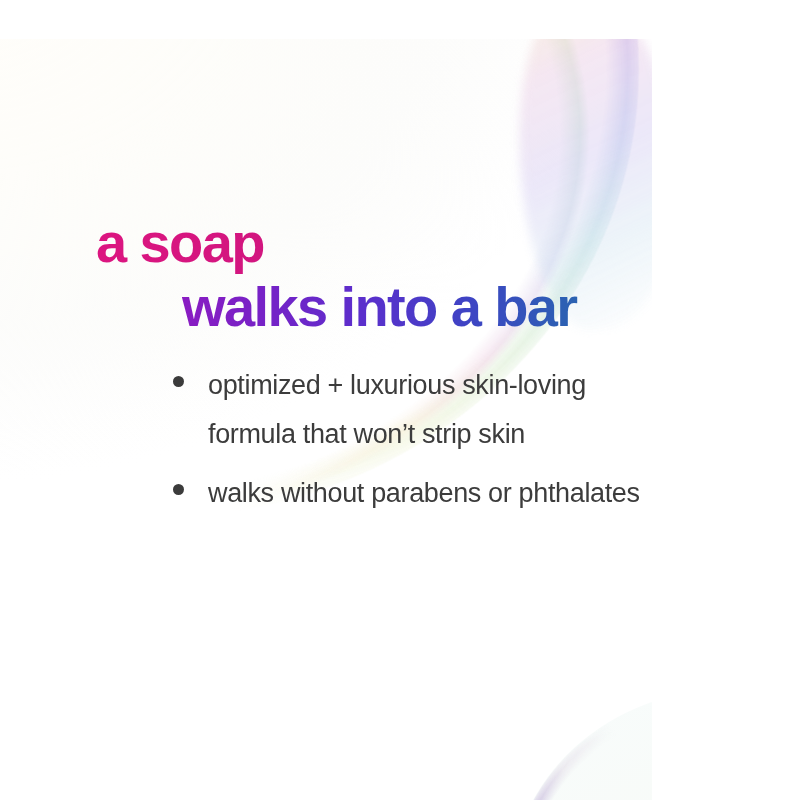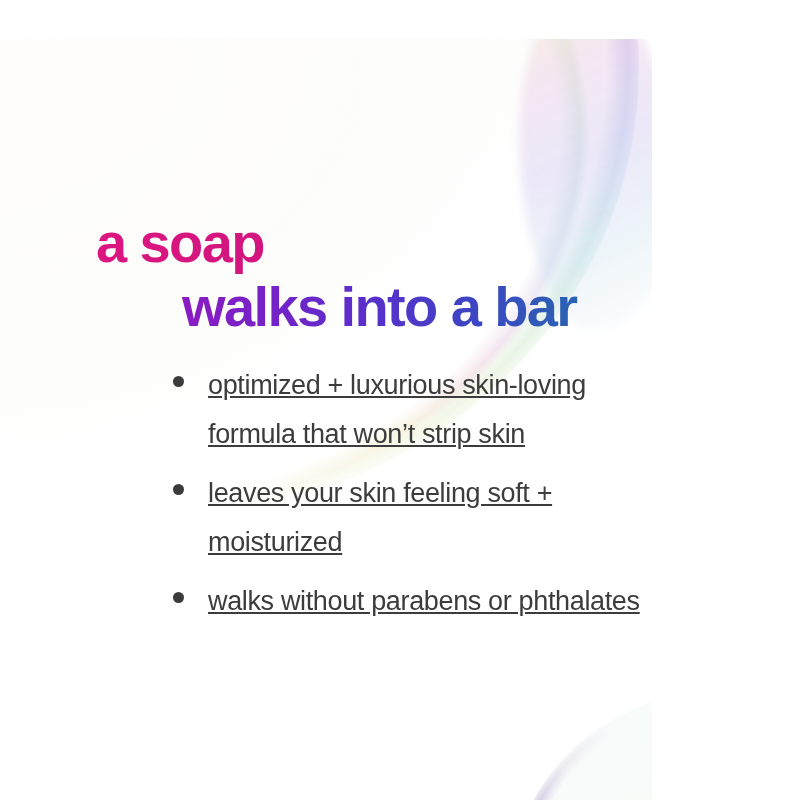--- a/index.html
+++ b/index.html
@@ -244,21 +244,20 @@
     background: #3B3B3B;
   }
 
   .bullet-text {
     display: block;
     font-size: 27px;
     line-height: 49px;
     letter-spacing: -0.35px;
     color: #3C3C3C;
     font-weight: normal;
-    text-decoration: underline;
   }
 </style>
 </head>
 <body>
 
 <div id="canvas">
 
   <div class="bg-layer">
     <div class="bubble-large"></div>
     <div class="bubble-large-rim"></div>
@@ -276,24 +275,20 @@
       <div class="headline-line headline-line-2">walks into a bar</div>
     </div>
 
     <div class="bullets">
 
       <div class="bullet-item">
         <span class="bullet-dot"></span>
         <span class="bullet-text">optimized + luxurious skin-loving formula that won’t strip skin</span>
       </div>
 
-      <div class="bullet-item">
-        <span class="bullet-dot"></span>
-        <span class="bullet-text">leaves your skin feeling soft  + moisturized</span>
-      </div>
 
       <div class="bullet-item">
         <span class="bullet-dot"></span>
         <span class="bullet-text">walks without parabens or phthalates</span>
       </div>
 
     </div>
   </div>
 </div>
 

